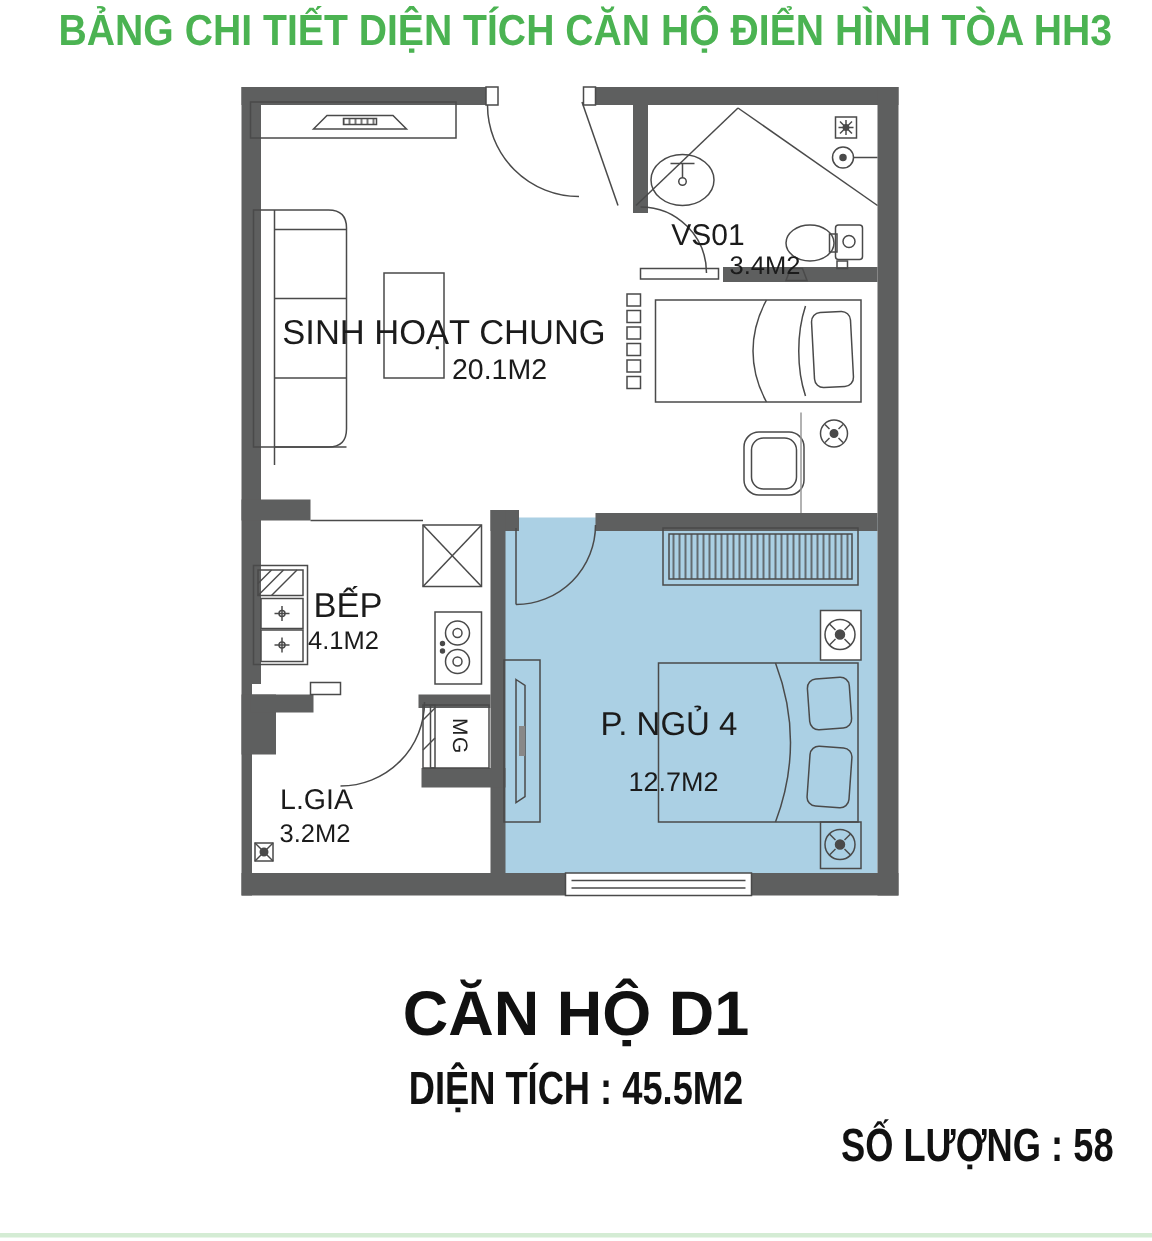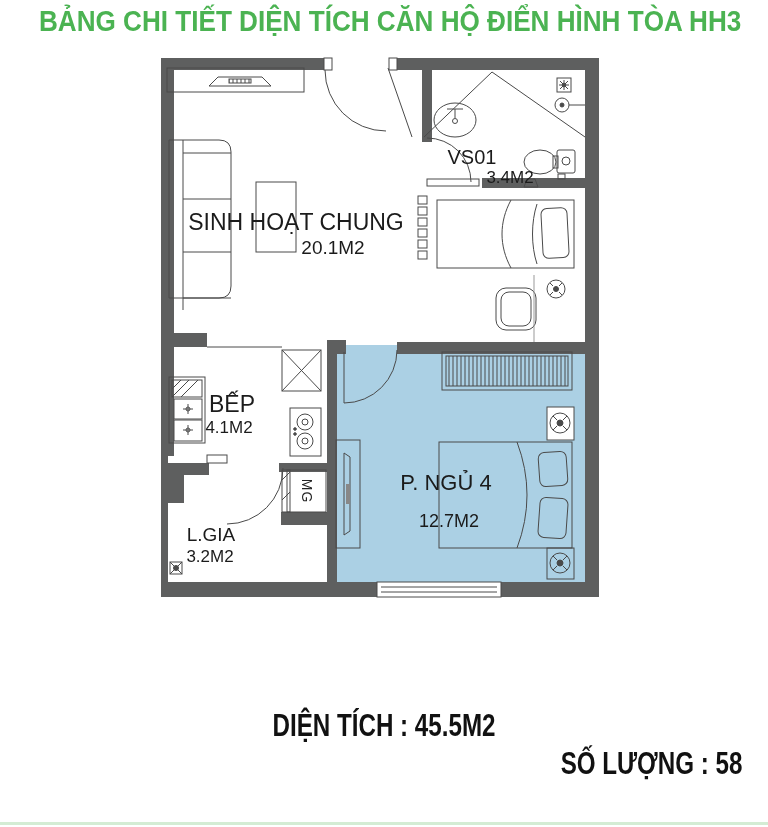--- a/index.html
+++ b/index.html
@@ -244,17 +244,18 @@
 
     <div class="rlabel" style="left:52px;top:478px;font-size:19px;">L.GIA</div>
     <div class="rlabel" style="left:51px;top:500px;font-size:17px;">3.2M2</div>
 
     <div class="rlabel" style="left:287px;top:427px;font-size:22px;">P. NGỦ 4</div>
     <div class="rlabel" style="left:290px;top:465px;font-size:18px;">12.7M2</div>
 
     <div class="mg" style="left:148px;top:435px;">MG</div>
   </div>
 
+  <div id="apt-name" class="footer"><span>CĂN HỘ D1</span></div>
   <div id="apt-area" class="footer cond"><span>DIỆN TÍCH : 45.5M2</span></div>
   <div id="apt-qty" class="footer cond"><span>SỐ LƯỢNG : 58</span></div>
 
   <div id="green-bar"></div>
 </div>
 
 </body></html>

